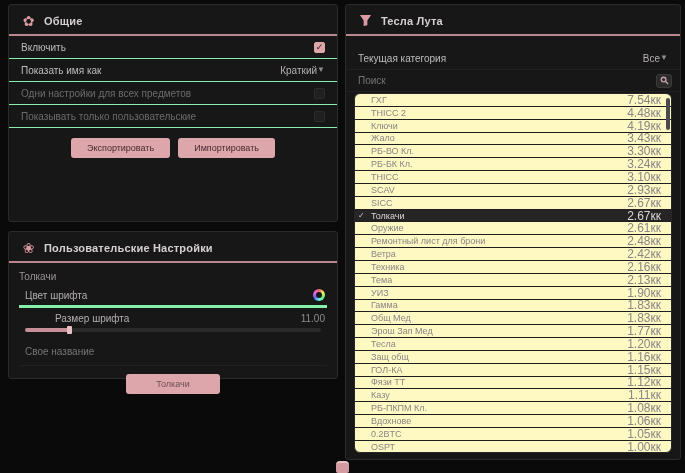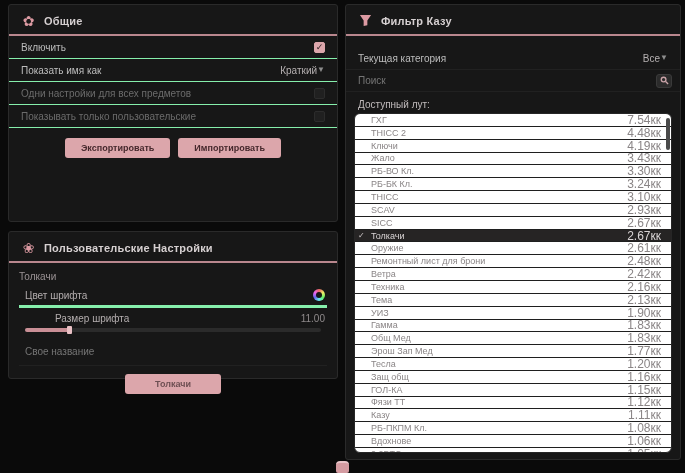--- a/index.html
+++ b/index.html
@@ -23,21 +23,21 @@
 
   .checkbox { width:11px; height:11px; border-radius:2px; background:#262626; border:1px solid #333;
               display:flex; align-items:center; justify-content:center; font-size:9px; color:#2a1a1c; }
   .checkbox.checked { background:#dca6ab; border-color:#dca6ab; }
   .checkbox.dim { background:#202020; border-color:#2c2c2c; }
 
   .select-val { color:#b5b0b1; font-size:10px; display:flex; gap:0; }
   .chev { color:#8d8d8d; font-size:8px; }
 
   .btn-row { display:flex; justify-content:center; gap:8px; margin-top:10px; }
-  .pill-btn { background:#dca6ab; color:#46292d; font-size:9px; font-weight:700;
+  .pill-btn { background:#dca6ab; color:#46292d; font-size:9px; font-weight:400;
               border:none; border-radius:3px; padding:5px 16px; cursor:pointer; }
 
   .group-label { color:#9a9294; font-size:10px; padding:8px 10px 2px 10px; }
   .sub-row { display:flex; align-items:center; justify-content:space-between;
              margin:0 10px; padding:5px 2px 4px 6px; border-bottom:3px solid #86efac; }
   .sub-row .lbl { color:#b3adae; font-size:10px; }
   .value-txt { color:#8f8a8b; font-size:10px; }
 
   .color-wheel { width:12px; height:12px; border-radius:50%;
                  background:conic-gradient(#e66,#ee6,#6e6,#6ee,#66e,#e6e,#e66);
@@ -59,21 +59,21 @@
                 padding:0 8px 0 12px; height:22px; border-bottom:1px solid #212121; }
   .search-input { flex:1; background:transparent; border:none; outline:none;
                   color:#9a9a9a; font-size:10px; font-family:inherit; }
   .search-btn { width:16px; height:14px; background:#2b2b2b; border:1px solid #3a3a3a; border-radius:3px;
                 display:flex; align-items:center; justify-content:center; cursor:pointer; }
   .search-btn svg { stroke:#caa3a8; }
 
   .avail-label { color:#c2bcbd; font-size:10px; padding:7px 12px 4px 12px; }
 
   .loot-list { position:absolute; left:8px; right:8px; top:88px; bottom:6px;
-               border:1px solid #262626; border-radius:6px; background:#ffffff; overflow:hidden;margin-top:20px; }
+               border:1px solid #262626; border-radius:6px; background:#fef9c3; overflow:hidden; }
   .loot-row { display:flex; align-items:center; justify-content:space-between;
               height:12.85px; padding:0 10px 0 16px; border-bottom:1px solid #1f1f1f; position:relative; }
   .loot-row .nm { color:#8a8586; font-size:9px; white-space:nowrap; }
   .loot-row .vl { color:#8a8586; font-size:12px; }
   .loot-row.selected { background:#262424; }
   .loot-row.selected .nm, .loot-row.selected .vl { color:#d9d4d5; }
   .loot-row .chk { position:absolute; left:3px; top:1px; color:#cfc9ca; font-size:8px; display:none; }
   .loot-row.selected .chk { display:block; }
 
   .scrollbar { position:absolute; right:1px; top:4px; width:4px; height:32px;
@@ -153,21 +153,21 @@
   </div>
 </div>
 
 <div class="panel" id="panel-filter">
   <div class="panel-header">
     <span class="hdr-icon">
       <svg class="funnel-svg" width="13" height="13" viewBox="0 0 14 14">
         <path d="M1 1 h12 L9 7 v5 l-4 1 V7 Z" fill="#dc9aa2"></path>
       </svg>
     </span>
-    <span class="panel-title">Фильтр Казу</span>
+    <span class="panel-title">Тесла Лута</span>
   </div>
 
   <div class="filter-row">
     <span class="lbl">Текущая категория</span>
     <span class="select-val">
       <span>Все</span>
       <span class="chev">▼</span>
     </span>
   </div>
 

